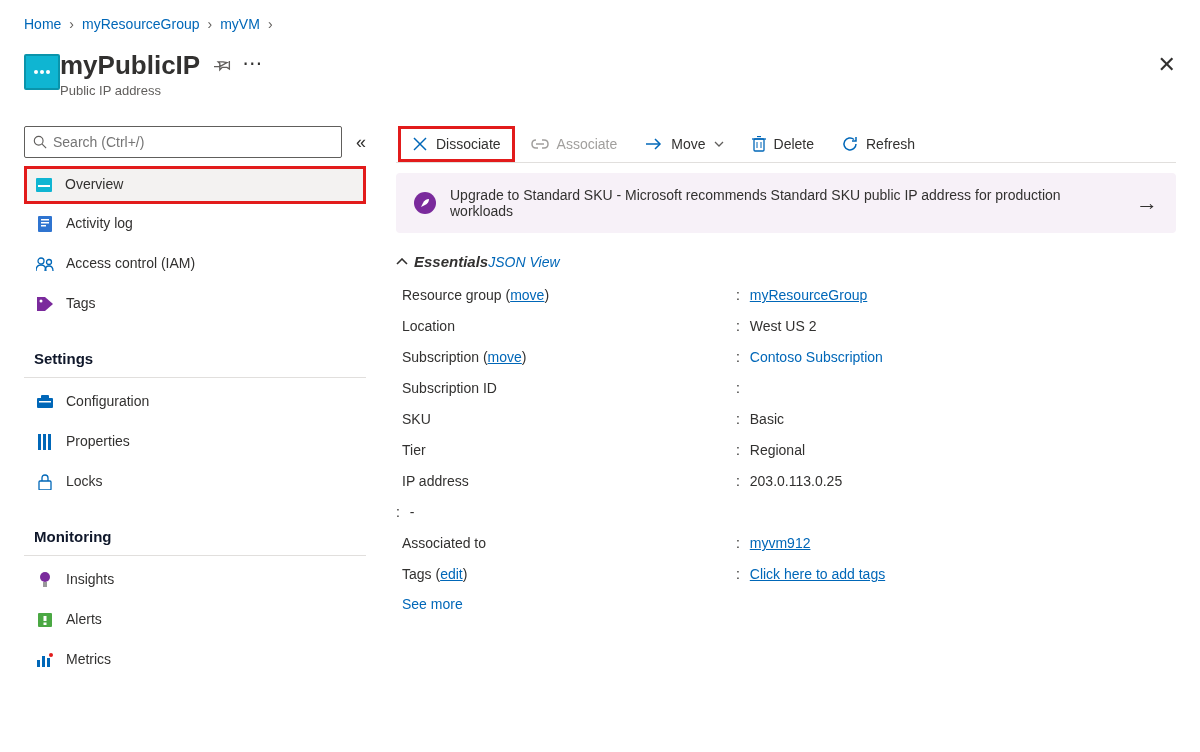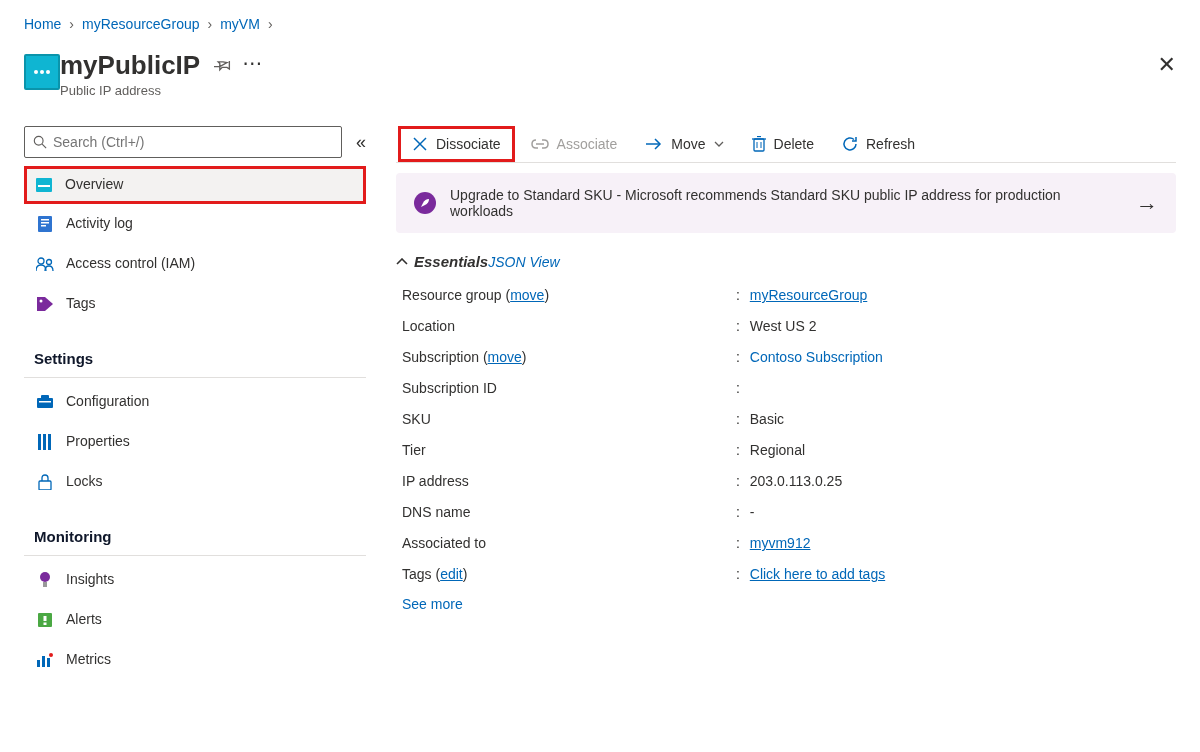--- a/index.html
+++ b/index.html
@@ -313,21 +313,20 @@
       </div>
       <div class="ess-row">
         <div class="ess-label">Tier</div>
         <div class="ess-value">Regional</div>
       </div>
       <div class="ess-row">
         <div class="ess-label">IP address</div>
         <div class="ess-value">203.0.113.0.25</div>
       </div>
       <div class="ess-row">
-        <div class="ess-label">DNS name</div>
         <div class="ess-value">-</div>
       </div>
       <div class="ess-row">
         <div class="ess-label">Associated to</div>
         <div class="ess-value"><span class="link">myvm912</span></div>
       </div>
       <div class="ess-row">
         <div class="ess-label"><span>Tags (</span><span class="link">edit</span>)</div>
         <div class="ess-value"><span class="link">Click here to add tags</span></div>
       </div>

